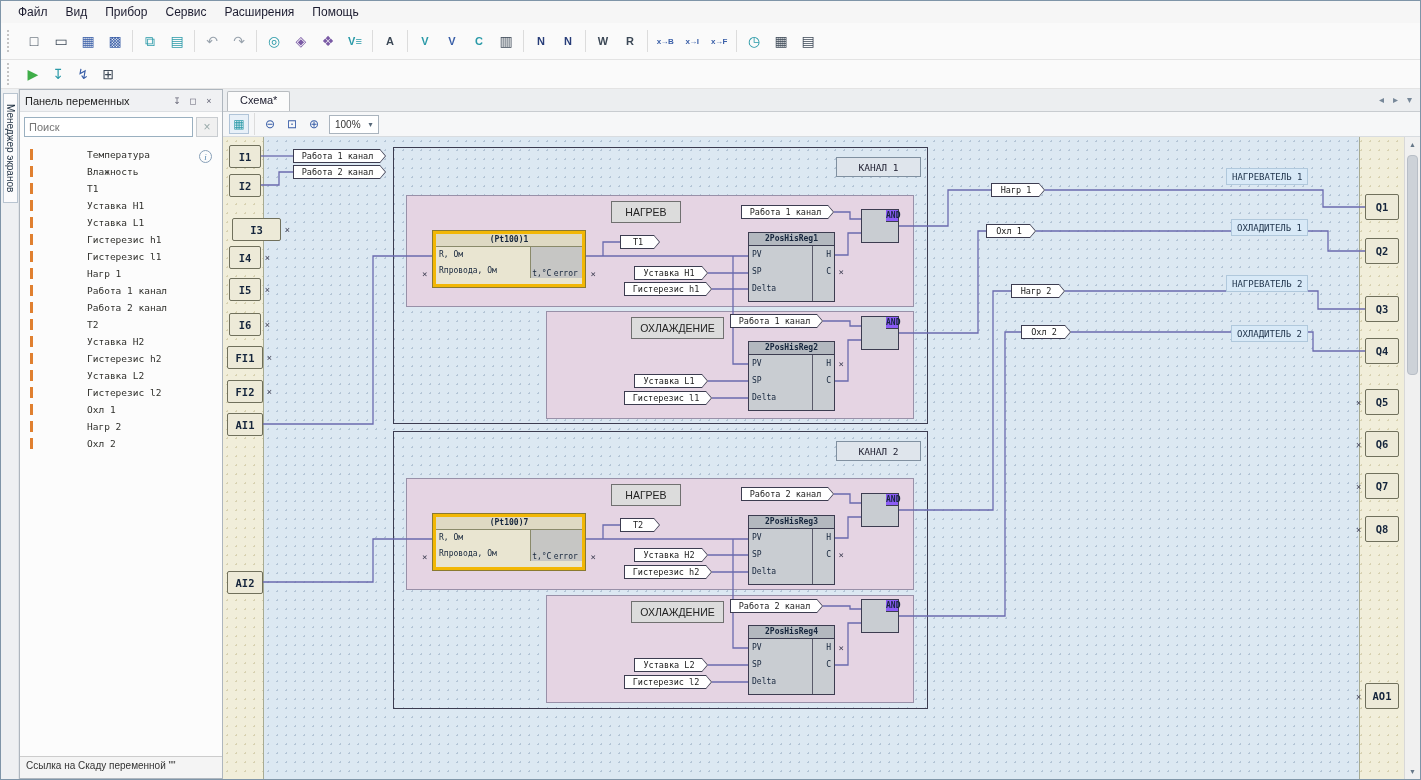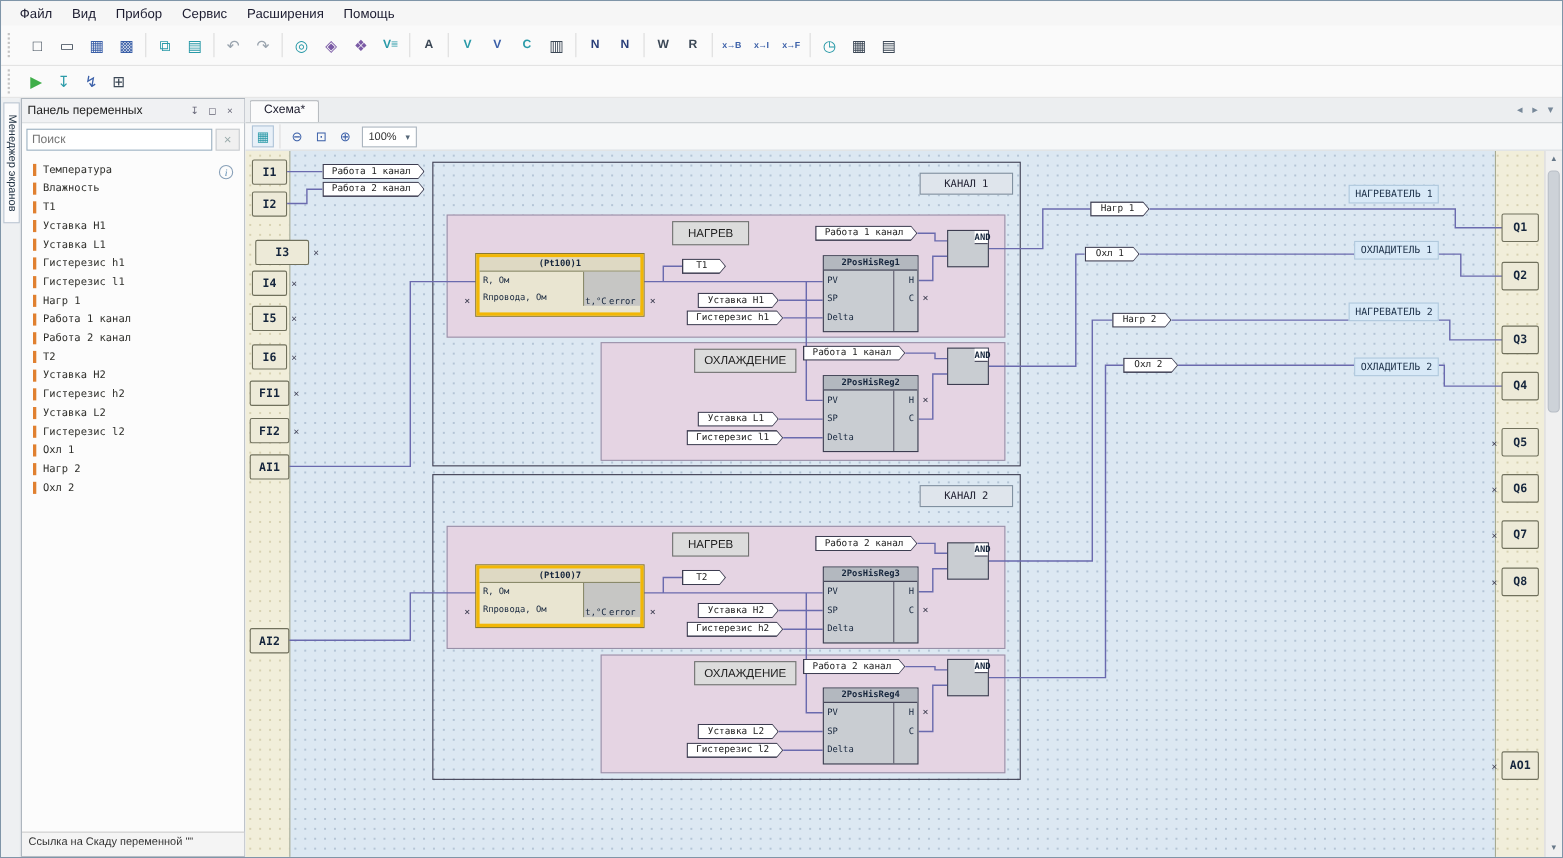--- a/index.html
+++ b/index.html
@@ -30,21 +30,21 @@
 
   
   .varpanel{width:204px;background:#fcfcfc;border:1px solid #aeb6be;display:flex;flex-direction:column;}
   .vp-head{height:22px;background:#f0f1f3;border-bottom:1px solid #dcdfe2;display:flex;align-items:center;font-size:11px;color:#222;padding:0 5px;}
   .vp-title{flex:1;}
   .vp-btn{width:16px;height:16px;display:flex;align-items:center;justify-content:center;font-size:9px;color:#667;cursor:default;}
   .vp-search{display:flex;padding:5px 4px;gap:3px;align-items:center;}
   .vp-search input{flex:1;height:20px;border:1px solid #9ab0c0;font-size:11px;padding:0 4px;font-family:"Liberation Sans",sans-serif;color:#333;outline:none;}
   .vp-clear{width:22px;height:20px;border:1px solid #c8ccd0;background:#f0f0f0;color:#9aa;display:flex;align-items:center;justify-content:center;font-size:12px;}
   .vp-list{flex:1;position:relative;padding:4px 0 0 10px;overflow:hidden;}
-  .vrow{display:flex;align-items:center;height:17px;font-family:"DejaVu Sans Mono",monospace;font-size:9.5px;color:#30302c;white-space:nowrap;}
+  .vrow{display:flex;align-items:center;height:17px;font-family:"DejaVu Sans Mono",monospace;font-size:9.5px;color:#30302c;white-space:nowrap;gap:48px;}
   .vmark{width:3px;height:11px;background:#e08030;margin-right:6px;flex:0 0 auto;}
   .vp-info{position:absolute;top:8px;right:10px;width:13px;height:13px;border:1px solid #88a0b8;border-radius:50%;color:#5888b0;font-size:9px;display:flex;align-items:center;justify-content:center;font-family:"Liberation Serif",serif;font-style:italic;}
   .vp-foot{height:22px;border-top:1px solid #ccc;background:#f4f4f4;font-size:10px;color:#333;padding:3px 6px;white-space:nowrap;overflow:hidden;}
 
   
   .main{flex:1;display:flex;flex-direction:column;overflow:hidden;background:#f2f2f2;}
   .tabstrip{height:23px;display:flex;align-items:flex-end;background:#eceef0;border-bottom:1px solid #c8ccd0;padding-left:4px;position:relative;}
   .tab{height:20px;background:#fbfbfb;border:1px solid #b8bcc0;border-bottom:none;font-size:11px;color:#223;padding:2px 12px;border-radius:2px 2px 0 0;}
   .tabnav{position:absolute;right:4px;top:5px;display:flex;gap:1px;color:#789;font-size:10px;}
   .tabnav span{width:13px;text-align:center;}
@@ -74,21 +74,21 @@
   .pins{position:relative;height:calc(100% - 13px);}
   .pins::before{content:'';position:absolute;top:0;bottom:0;right:21px;border-left:1px solid #5a5a6a;}
   .pl{position:absolute;left:3px;font-size:8px;color:#15253c;}
   .pr{position:absolute;right:3px;font-size:8px;color:#15253c;}
   .pt{position:absolute;border:3px solid #f2b705;background:#e9e5d1;z-index:5;font-family:"DejaVu Sans Mono",monospace;box-shadow:0 0 0 1px #8a7a30;}
   .pt .hd{height:13px;background:#ded9c3;border-bottom:1px solid #8a8a6a;font-size:8px;font-weight:bold;text-align:center;line-height:12px;color:#15253c;}
   .pt .bd{display:flex;height:calc(100% - 19px);}
   .pt .lft{flex:1;display:flex;flex-direction:column;justify-content:space-around;padding-left:3px;font-size:8px;color:#15253c;}
   .pt .rgt{width:52px;border-left:1px solid #8a8a6a;background:#c6c6c4;display:flex;justify-content:space-around;align-items:flex-end;padding-right:3px;font-size:8px;color:#15253c;}
   .andb{position:absolute;width:38px;height:34px;background:#c9cdd2;border:1px solid #3c3c50;z-index:5;font-family:"DejaVu Sans Mono",monospace;}
-  .andb .hd{height:12px;background:#ffffff;border-bottom:1px solid #3c3c50;font-size:8px;font-weight:bold;text-align:center;line-height:11px;color:#15253c;margin-left:24px;}
+  .andb .hd{height:12px;background:#8b5cf6;border-bottom:1px solid #3c3c50;font-size:8px;font-weight:bold;text-align:center;line-height:11px;color:#15253c;margin-left:24px;}
   .cmt{position:absolute;background:#d8e9f7;border:1px solid #b0c8dc;display:flex;align-items:center;justify-content:center;font-family:"DejaVu Sans Mono",monospace;font-size:9px;color:#1c3048;z-index:4;padding:0 5px;white-space:nowrap;height:17px;}
 
   
   .vscroll{width:16px;background:#f0f0f0;border-left:1px solid #d8d8d8;position:relative;}
   .vs-btn{height:15px;display:flex;align-items:center;justify-content:center;font-size:7px;color:#678;}
   .vs-btn.down{position:absolute;bottom:0;left:0;right:0;}
   .vs-thumb{position:absolute;left:2px;right:2px;top:18px;height:220px;background:#cdd2d8;border:1px solid #b8bec6;border-radius:4px;}
 </style>
 </head>
 <body>

